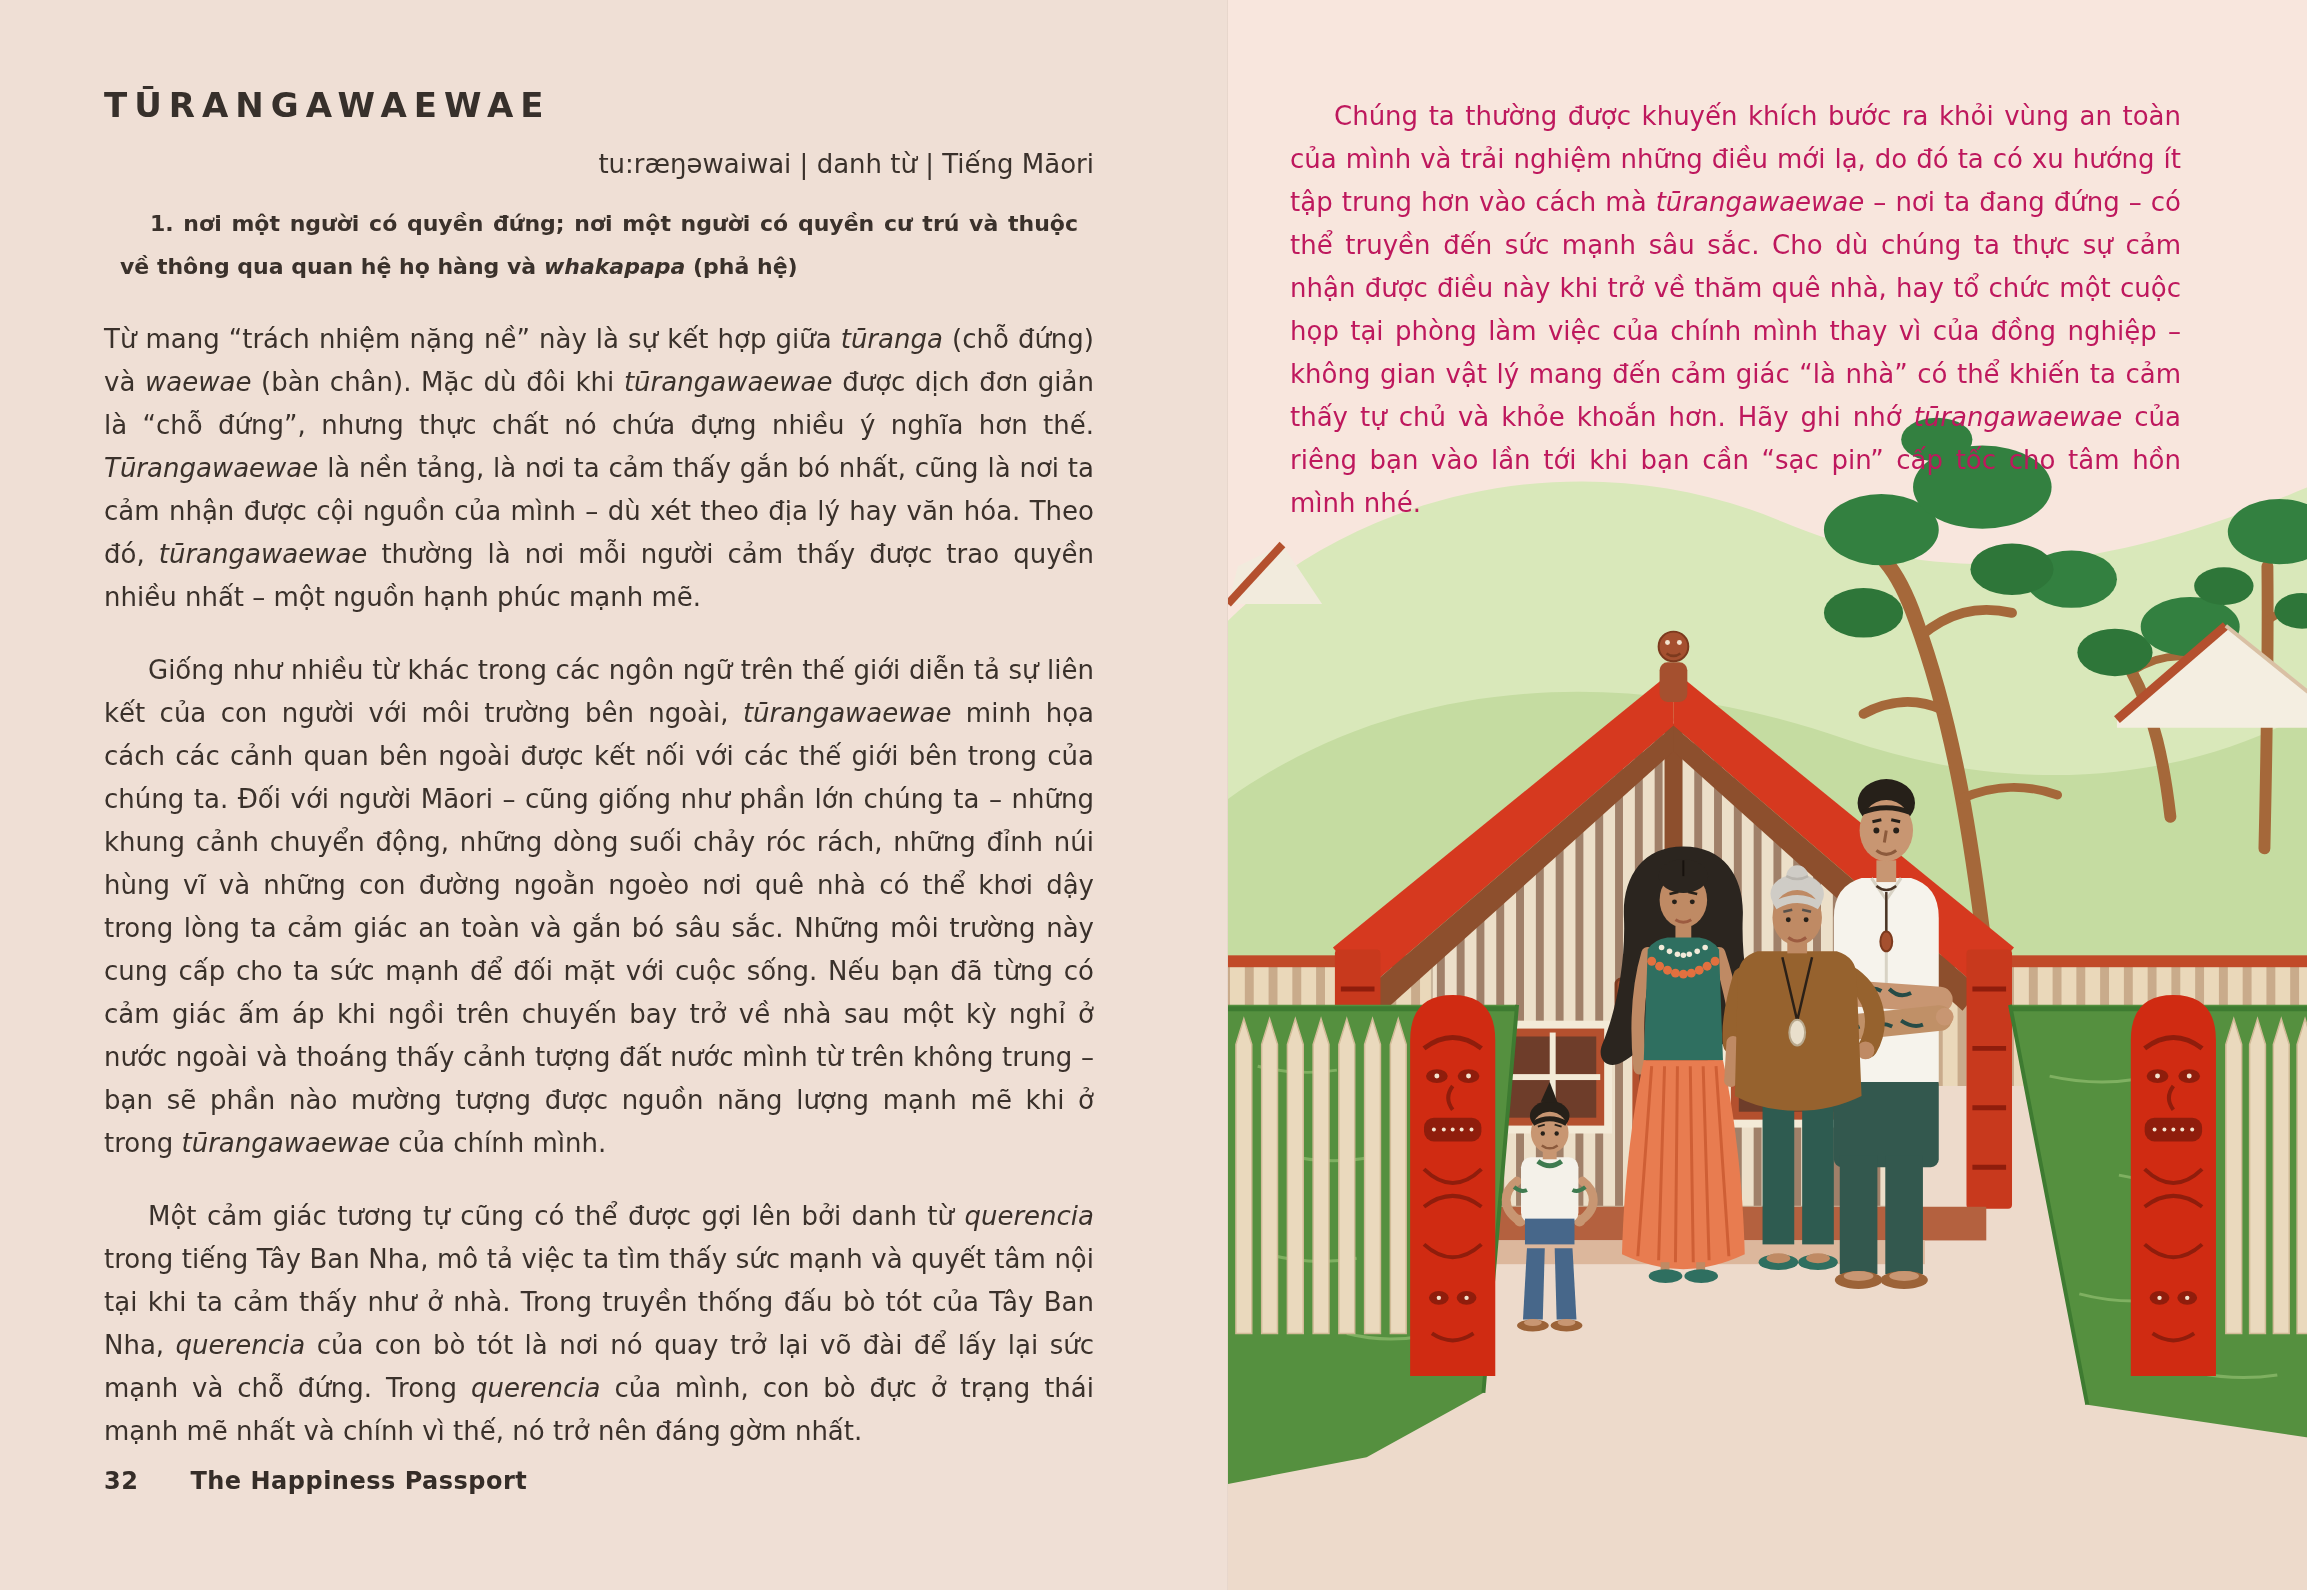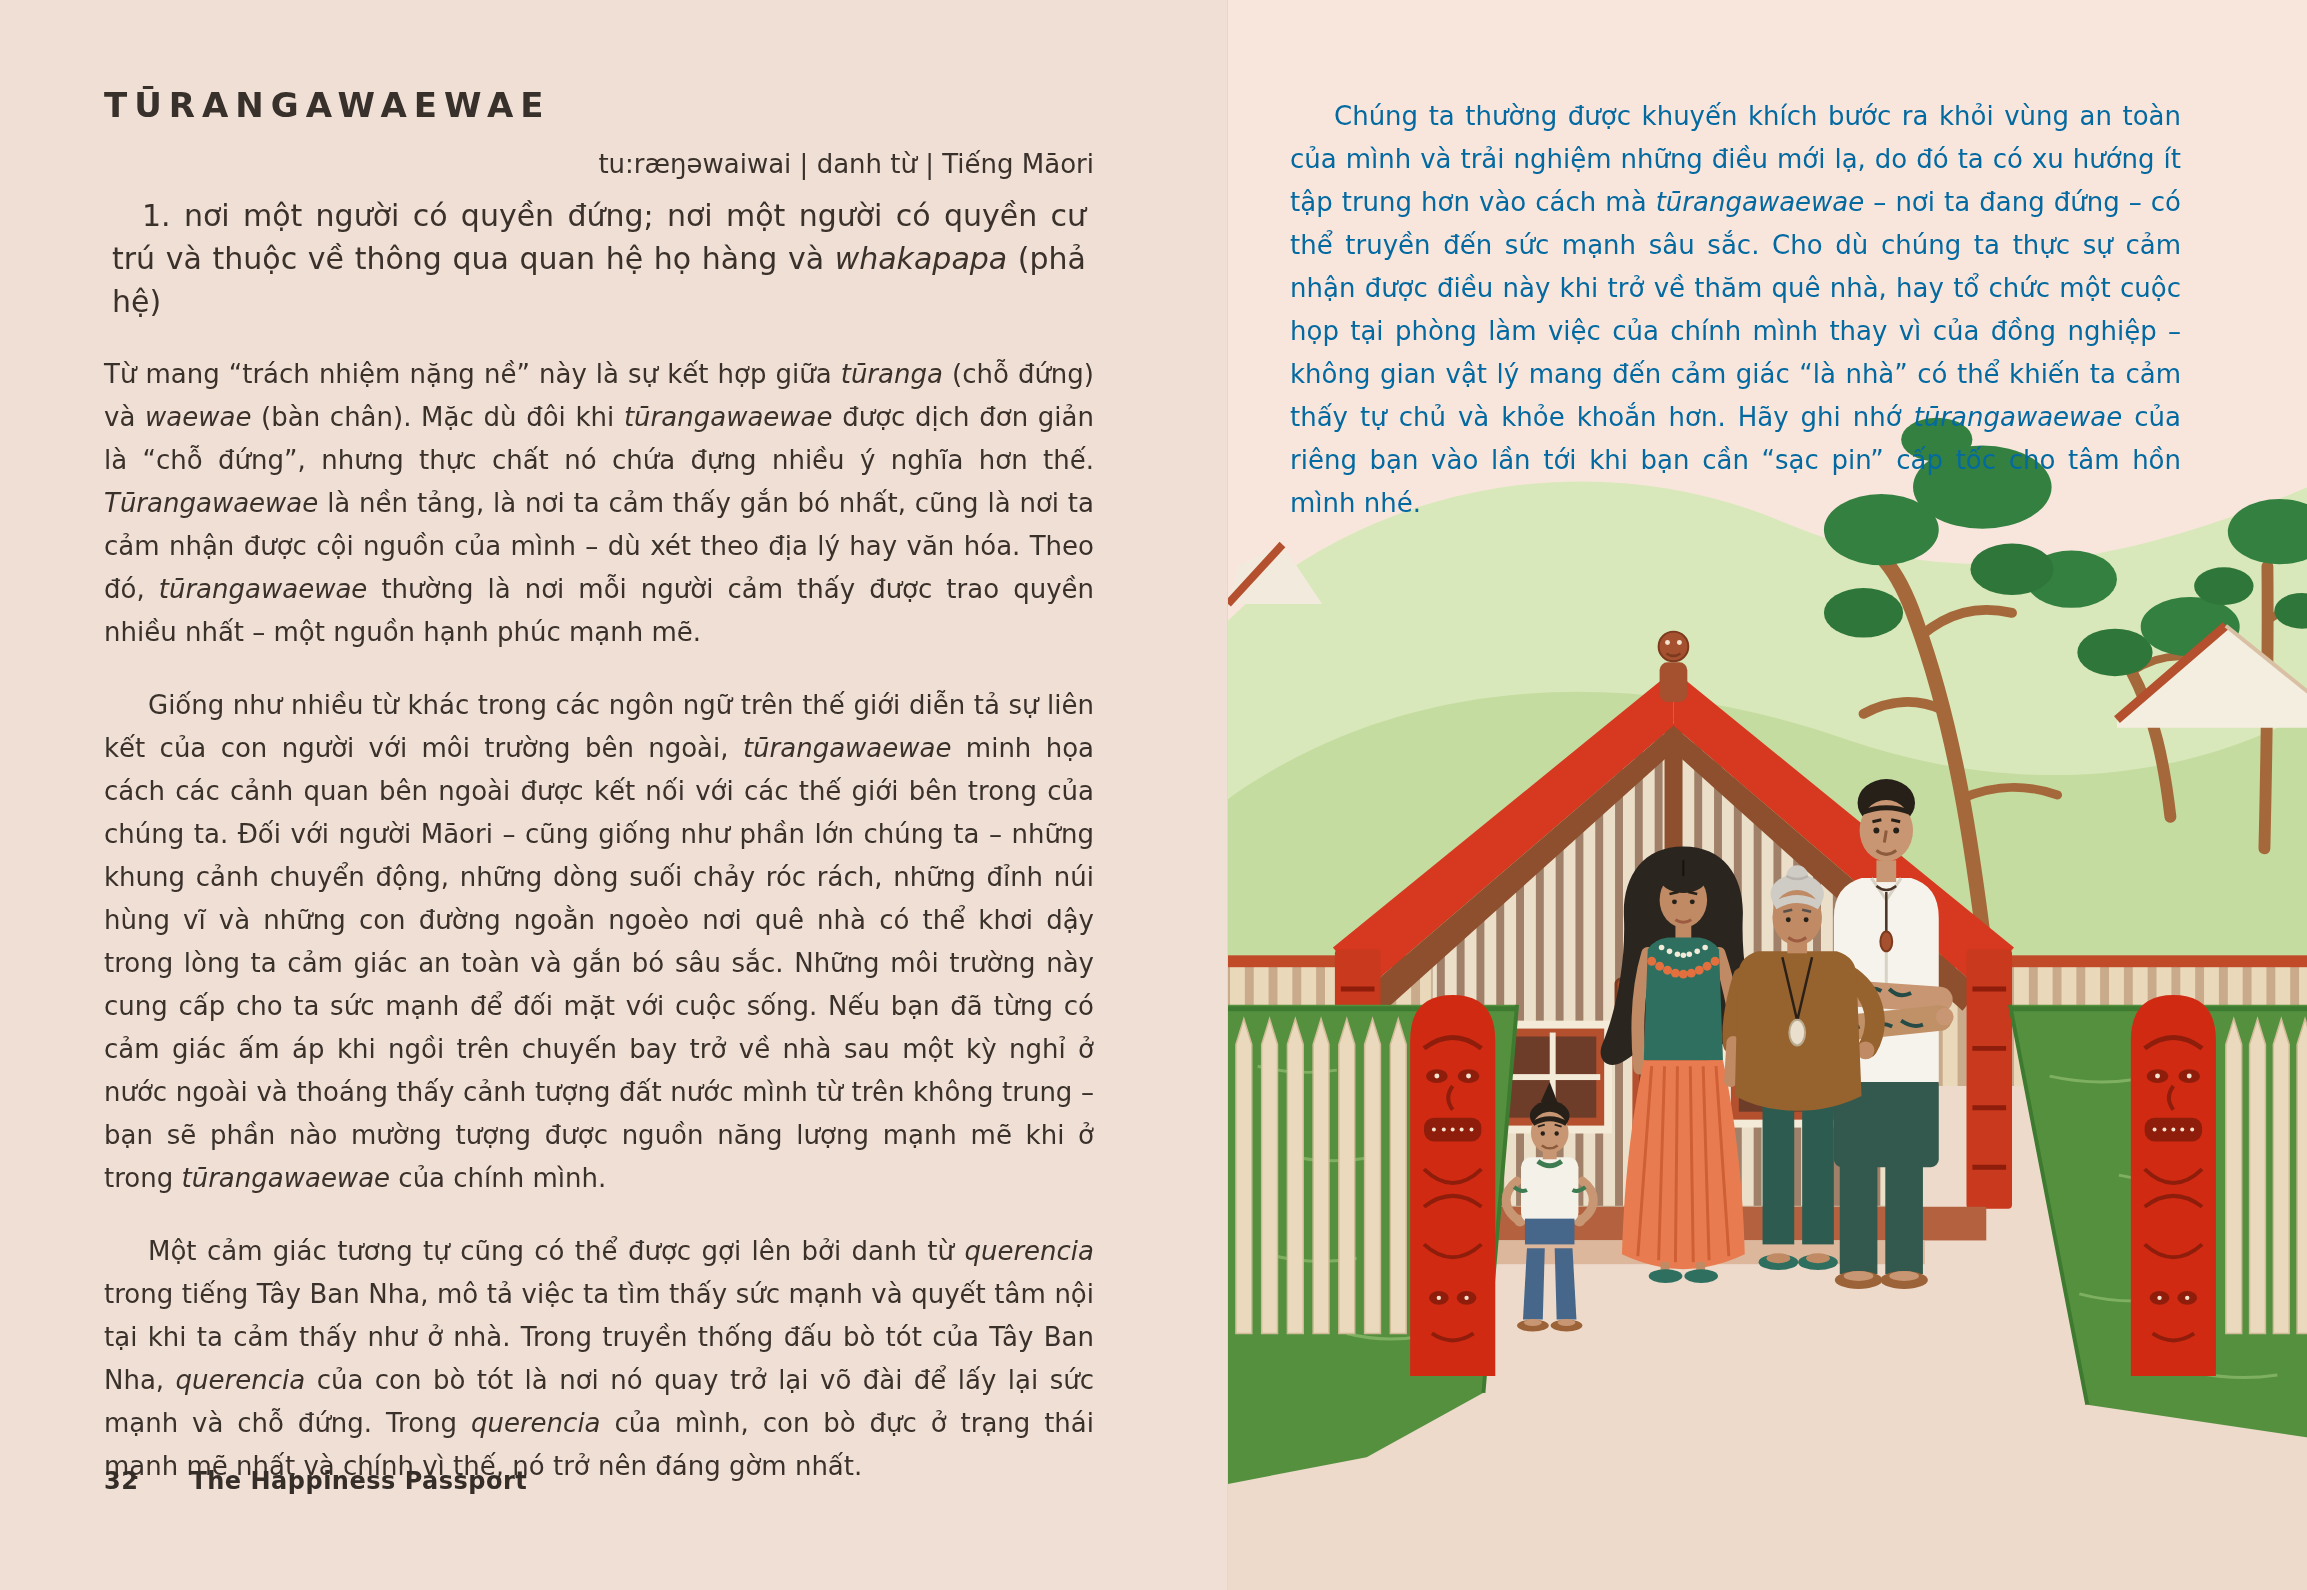--- a/index.html
+++ b/index.html
@@ -6,27 +6,27 @@
   body{width:2308px;height:1591px;overflow:hidden;font-family:"DejaVu Sans","Liberation Sans",sans-serif;}
   .spread{position:relative;width:2308px;height:1438px;background:#efdfd5;}
   .page{position:absolute;top:0;height:1591px;}
   .page-left{left:0;width:1228px;background:#efdfd5;}
   .page-right{left:1228px;width:1080px;background:#f8e6dd;}
   .page-divider{position:absolute;left:1227px;top:0;width:2px;height:1591px;
     background:linear-gradient(to right,rgba(90,60,40,.07),rgba(90,60,40,0));}
   .text-col{position:absolute;left:104px;top:85px;width:990px;color:#3a312b;}
   .entry-title{margin:0 0 18px 0;font-size:34px;font-weight:600;letter-spacing:7px;color:#37302b;}
   .pron{font-size:26px;line-height:43px;padding-left:30px;text-align:right;}
-  .def{margin:8px;font-size:30px;line-height:43px;text-align:justify;text-indent:30px;}
+  .def{margin:16px;font-size:22px;line-height:43px;text-align:justify;text-indent:30px;font-weight:bold;}
   .body-p{margin:30px 0 0 0;font-size:26px;line-height:43px;text-align:justify;text-indent:44px;}
   .body-p.no-indent{text-indent:0;}
   .body-p i, .def i{font-style:italic;}
   .footer{position:absolute;left:104px;top:1467px;display:flex;gap:52px;
     font-size:24px;font-weight:bold;color:#352d28;letter-spacing:0.5px;}
-  .text-col-right{position:absolute;left:62px;top:95px;width:891px;color:#0369a1;z-index:2;}
+  .text-col-right{position:absolute;left:62px;top:95px;width:891px;color:#be185d;z-index:2;}
   .text-col-right .body-p{margin:0;}
   .illustration-svg{position:absolute;left:0;top:383px;z-index:1;display:block;}
 </style>
 </head>
 <body>
 
 <div class="spread">
 
   <section class="page page-left">
     <div class="text-col">

